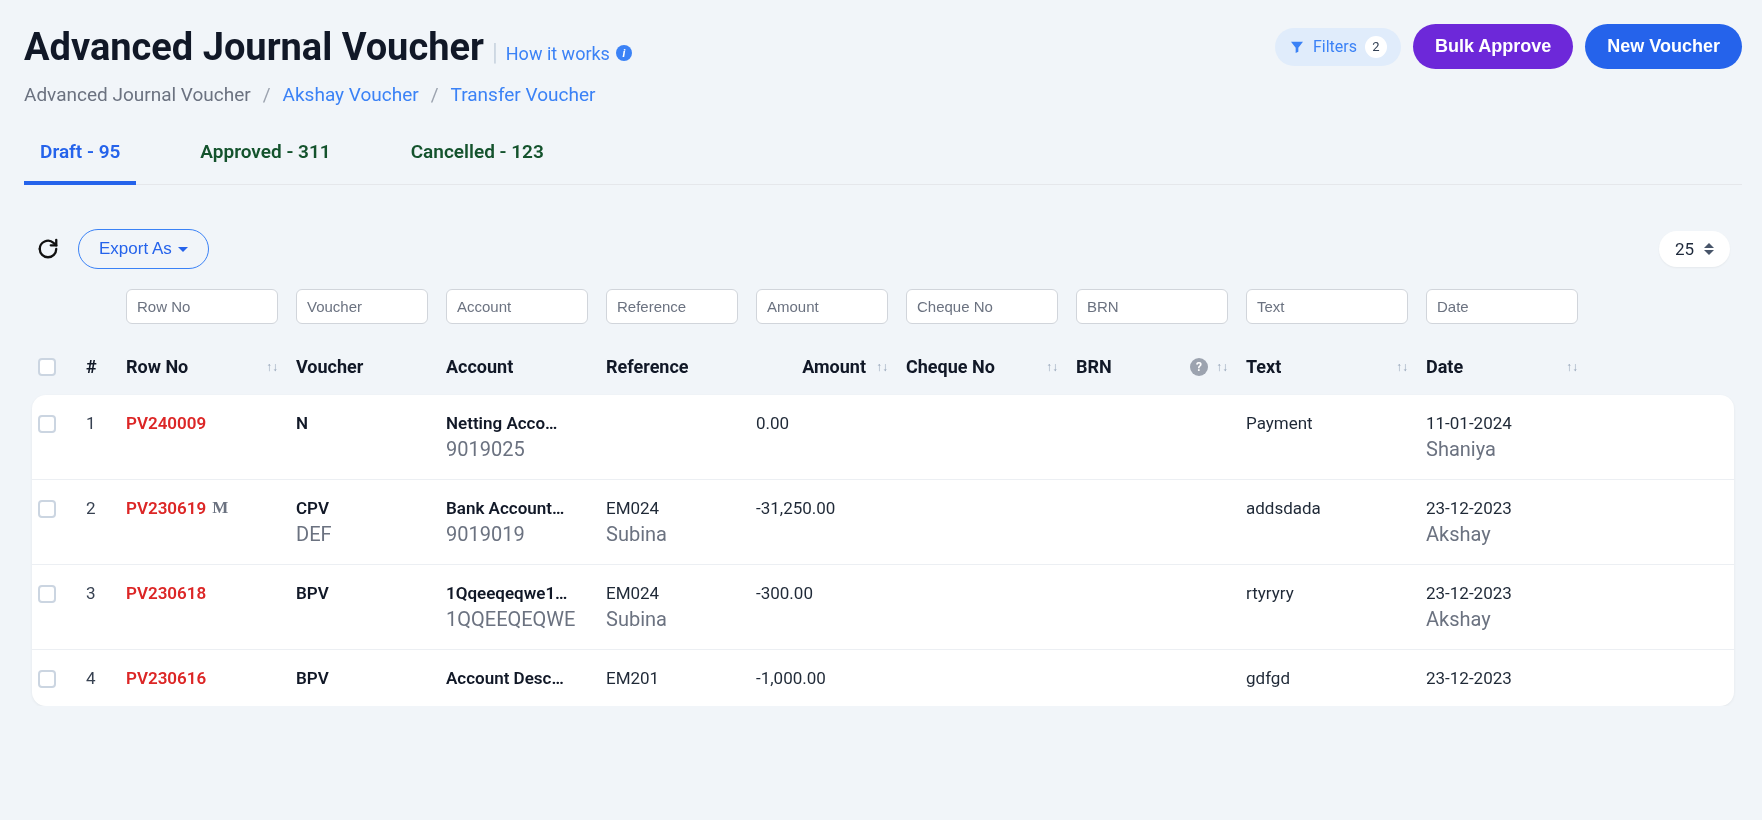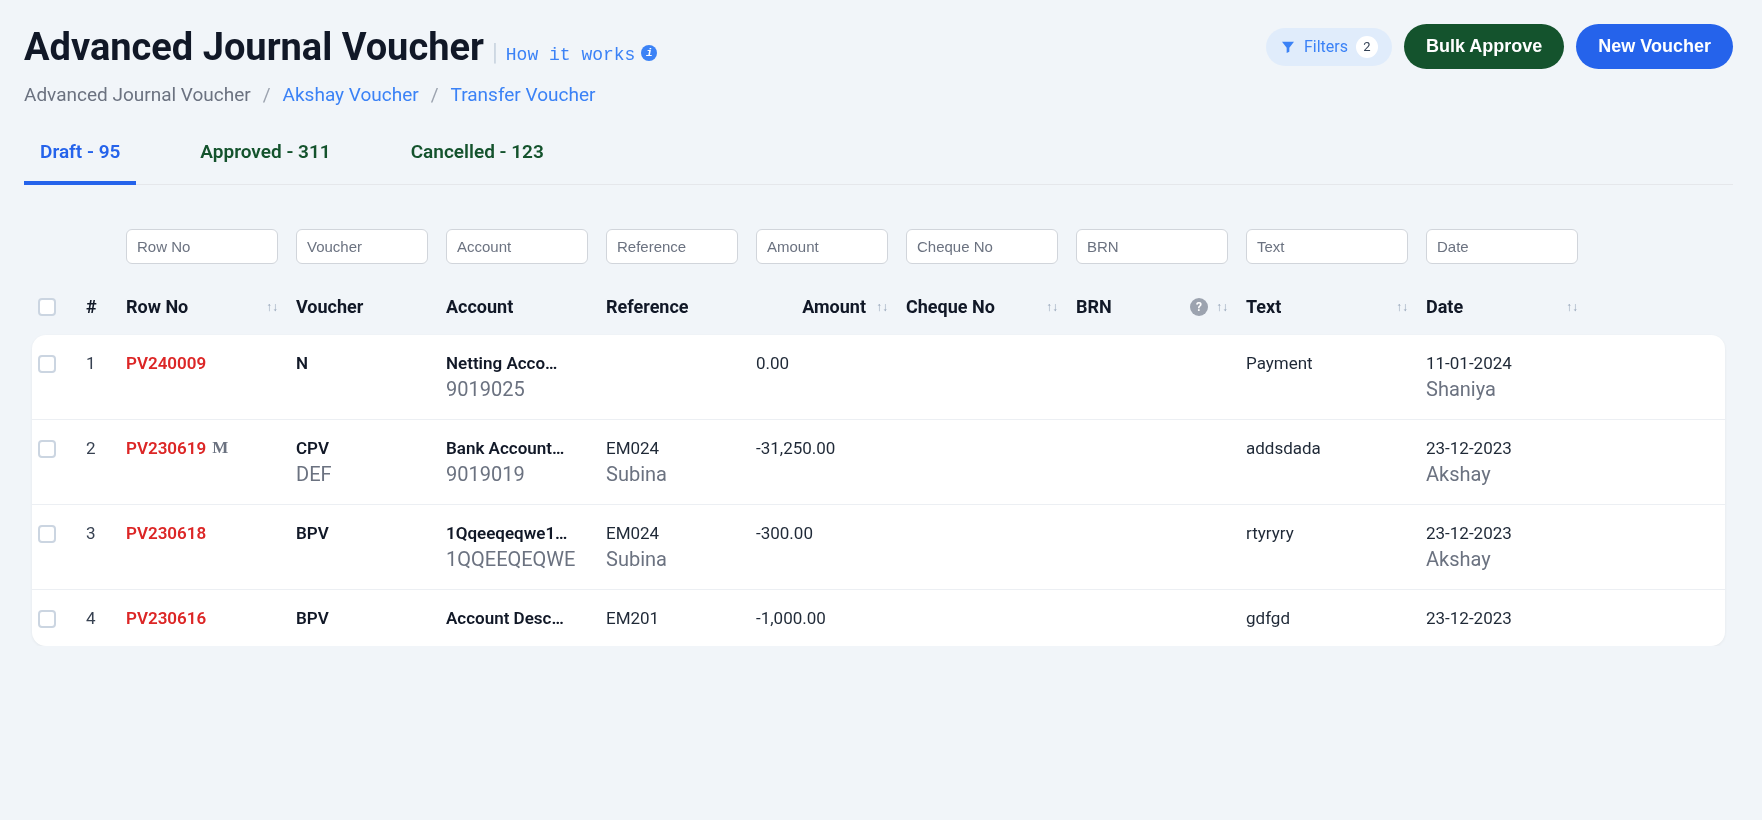--- a/index.html
+++ b/index.html
@@ -3,21 +3,21 @@
 <meta charset="utf-8">
 <style>
 * { box-sizing: border-box; margin: 0; padding: 0; }
 body {
   font-family: -apple-system, BlinkMacSystemFont, "Segoe UI", Roboto, "Helvetica Neue", Arial, sans-serif;
   background: #f1f5f9;
   color: #1e293b;
   font-size: 16px;
 }
 .container {
-  padding: 24px 29px 0 24px;
+  padding: 24px 20px 0 24px;
 }
 .header-row {
   display: flex;
   align-items: center;
   justify-content: space-between;
   margin-bottom: 14px;
 }
 .title-group {
   display: flex;
   align-items: baseline;
@@ -31,22 +31,22 @@
 .title-divider {
   color: #cbd5e1;
   font-size: 24px;
   margin: 0 -6px;
 }
 .how-link {
   color: #3b82f6;
   font-size: 18px;
   text-decoration: none;
   display: inline-flex;
+  align-items: center;
   gap: 6px;
-  font-family: Liberation Mono, monospace;
 }
 .how-link .info-icon {
   width: 16px;
   height: 16px;
   background: #3b82f6;
   border-radius: 50%;
   color: white;
   display: inline-flex;
   align-items: center;
   justify-content: center;
@@ -83,21 +83,21 @@
 }
 .btn {
   border: none;
   border-radius: 24px;
   padding: 12px 22px;
   font-size: 18px;
   font-weight: 600;
   cursor: pointer;
   color: white;
 }
-.btn-green { background: #14532d; text-align: center; }
+.btn-green { background: #6d28d9; text-align: center; }
 .btn-blue { background: #2563eb; }
 
 .breadcrumb {
   font-size: 19px;
   color: #6b7280;
   display: flex;
   gap: 12px;
   margin-bottom: 34px;
 }
 .breadcrumb a { color: #3b82f6; text-decoration: none; }
@@ -312,20 +312,42 @@
     <span class="sep">/</span>
     <a href="#">Transfer Voucher</a>
   </nav>
 
   <div class="tabs">
     <div class="tab active">Draft - 95</div>
     <div class="tab">Approved - 311</div>
     <div class="tab">Cancelled - 123</div>
   </div>
 
+  <div class="toolbar">
+    <div class="toolbar-left">
+      <div class="refresh-btn">
+        <svg width="22" height="22" viewBox="0 0 24 24" fill="none" stroke="#111" stroke-width="2.5" stroke-linecap="round">
+            <path d="M21 2v6h-6"></path>
+            <path d="M3 12a9 9 0 0 1 15-6.7L21 8"></path>
+            <path d="M3 12a9 9 0 0 0 18 0"></path>
+          </svg>
+      </div>
+      <button class="export-btn">
+        <span>Export As</span>
+        <span class="caret-down"></span>
+      </button>
+    </div>
+    <div class="page-size">
+      <span>25</span>
+      <span class="sort-icon-pair">
+          <span class="up"></span>
+          <span class="down"></span>
+        </span>
+    </div>
+  </div>
 
   <div class="table-wrap">
 
     <div class="filter-row">
       <div class="filter-cell-empty"></div>
       <div class="filter-cell-empty"></div>
       <div><input placeholder="Row No" style=""></div>
       <div><input placeholder="Voucher" style=""></div>
       <div><input placeholder="Account" style=""></div>
       <div><input placeholder="Reference" style=""></div>

